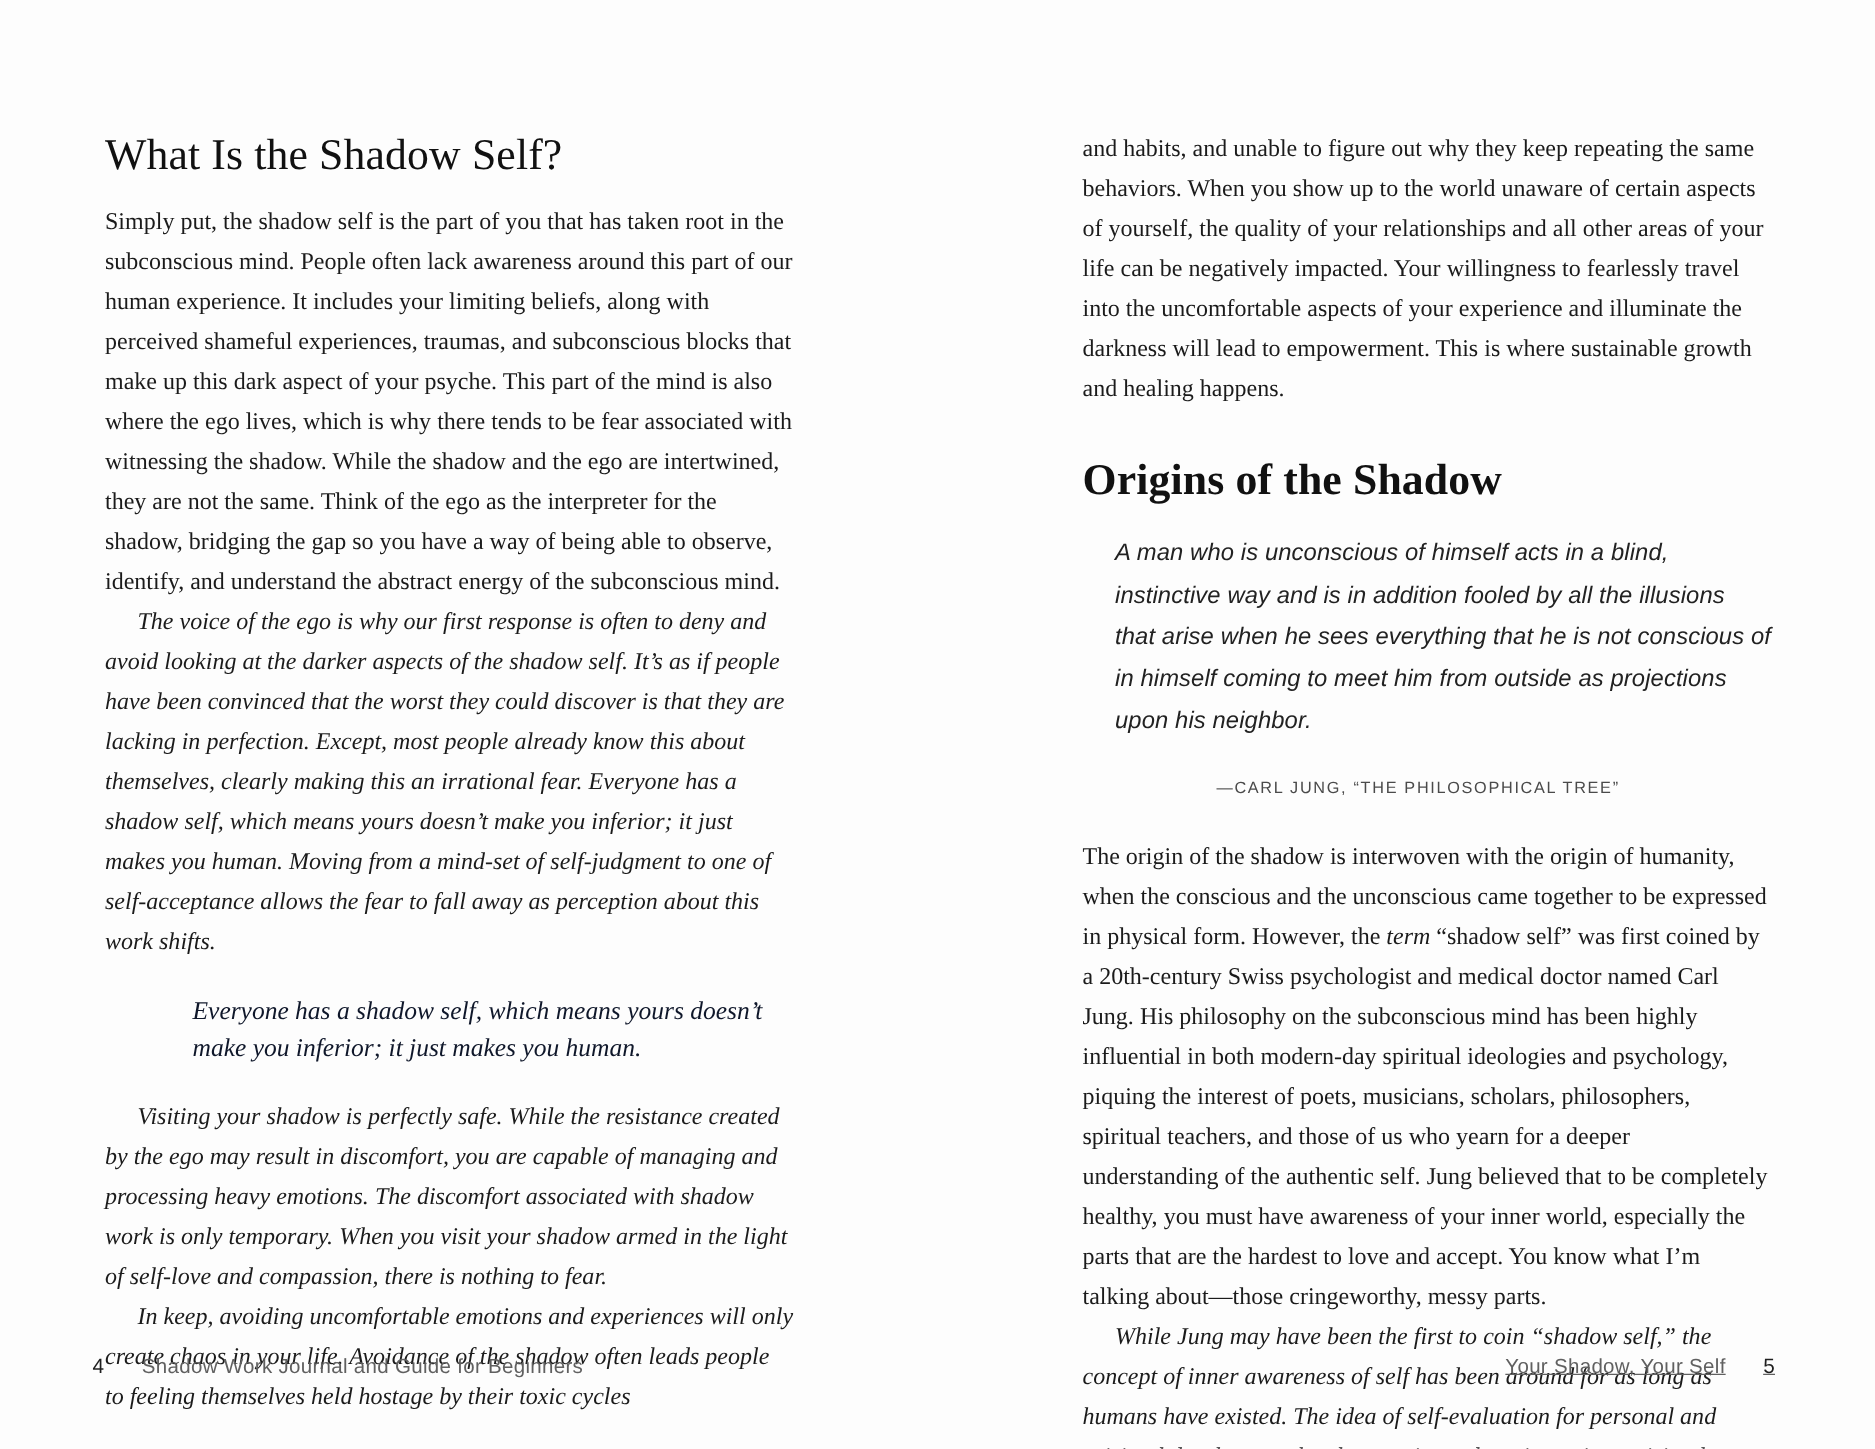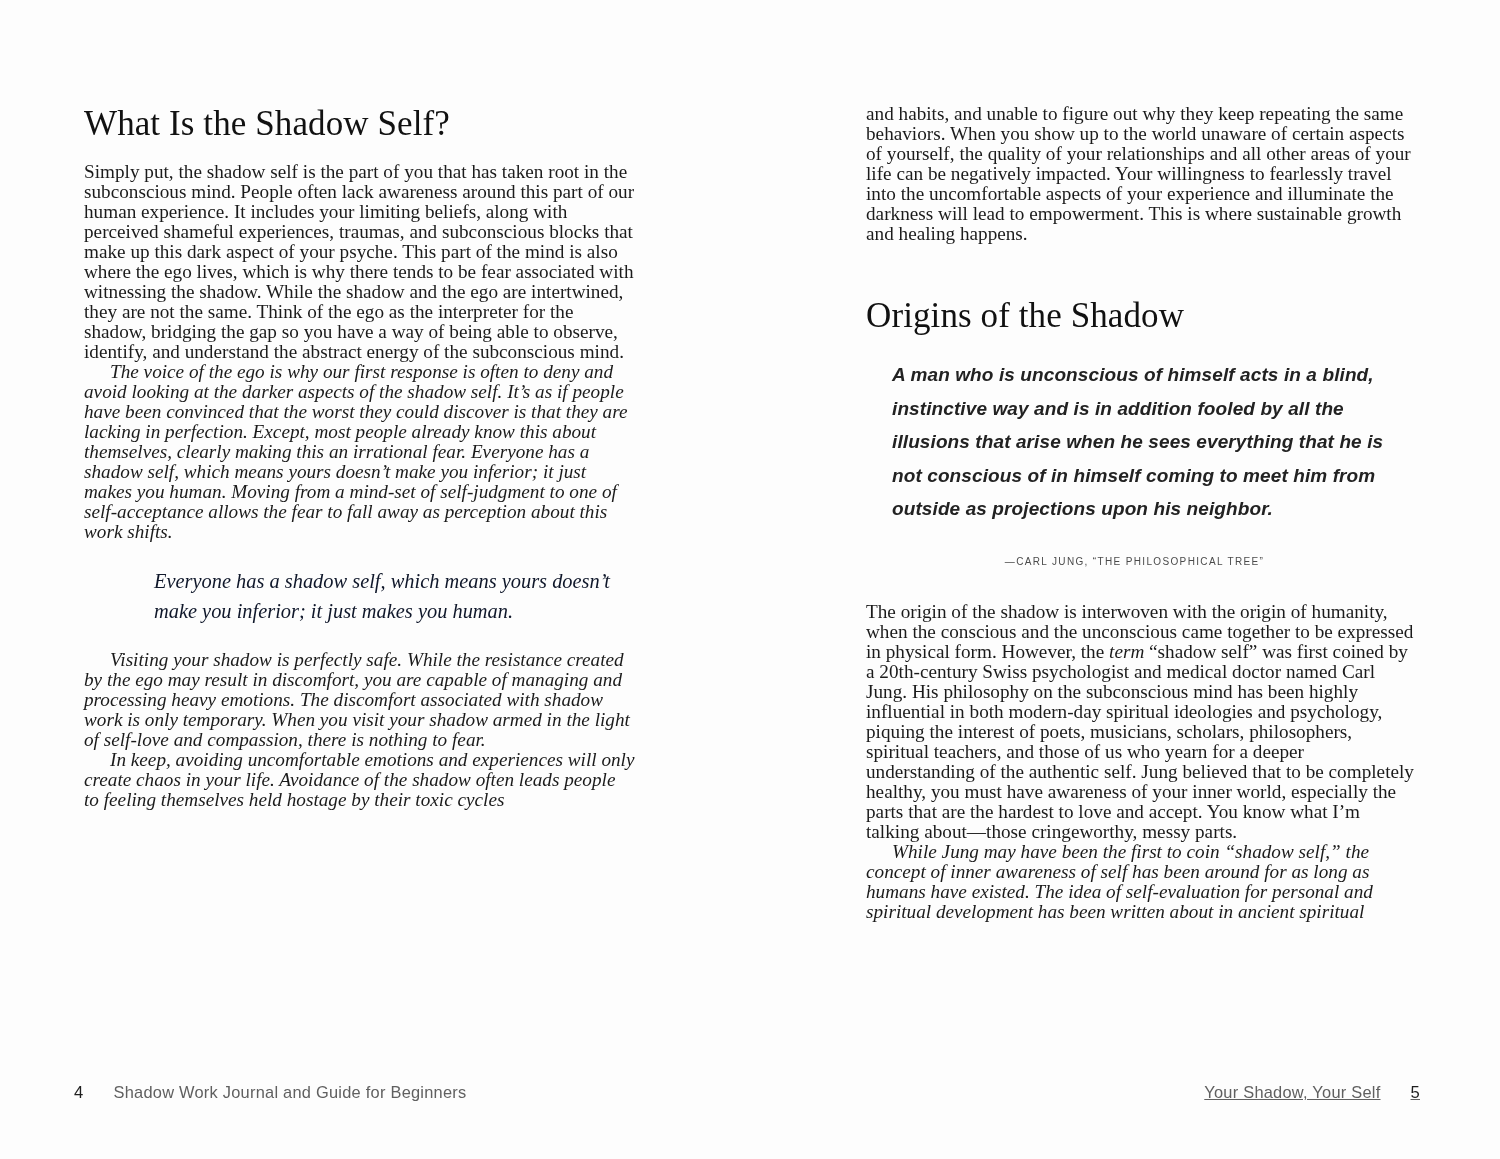--- a/index.html
+++ b/index.html
@@ -54,21 +54,21 @@
     margin: 0 0 18px 0;
     color: #111111;
   }
 
   h1.section-heading.tight {
     margin-top: 0;
   }
 
   .body-p {
     font-size: 19.2px;
-    line-height: 20px;
+    line-height: 32px;
     margin: 0;
     text-align: left;
     color: #1b1b1b;
     letter-spacing: 0.01px;
   }
   .body-p + .body-p {
     text-indent: 26px;
   }
   .body-p.indent {
     text-indent: 26px;
@@ -91,27 +91,26 @@
   
   .blockquote {
     font-family: "Liberation Sans", "DejaVu Sans", sans-serif;
     font-style: italic;
     font-size: 19px;
     line-height: 33.5px;
     margin: 22px 0 0 0;
     padding-left: 26px;
     color: #222222;
     letter-spacing: 0.1px;
-    font-weight: bold;
   }
 
   .attribution {
     font-family: "Liberation Sans", "DejaVu Sans", sans-serif;
     font-style: normal;
-    font-size: 10px;
+    font-size: 13px;
     line-height: 20px;
     letter-spacing: 1.35px;
     color: #4a4a4a;
     text-align: center;
     margin: 26px 0 30px 0;
     padding-right: 14px;
   }
 
   
   .footer {
@@ -173,21 +172,21 @@
       <span class="folio">4</span>
       <span class="running-head">Shadow Work Journal and Guide for Beginners</span>
     </div>
   </div>
 
   <div class="page page-right">
     <div class="col col-right">
 
       <p class="body-p no-indent">and habits, and unable to figure out why they keep repeating the same behaviors. When you show up to the world unaware of certain aspects of yourself, the quality of your relationships and all other areas of your life can be negatively impacted. Your willingness to fearlessly travel into the uncomfortable aspects of your experience and illuminate the darkness will lead to empowerment. This is where sustainable growth and healing happens.</p>
 
-      <h1 class="section-heading" style="margin-top:52px;">Origins of the Shadow</h1>
+      <h1 class="section-heading" style="margin-top:36px;font-weight:bold;">Origins of the Shadow</h1>
 
       <blockquote class="blockquote">A man who is unconscious of himself acts in a blind, instinctive way and is in addition fooled by all the illusions that arise when he sees everything that he is not conscious of in himself coming to meet him from outside as projections upon his neighbor.</blockquote>
 
       <div class="attribution">—CARL JUNG, “THE PHILOSOPHICAL TREE”</div>
 
       <p class="body-p no-indent"><span>The origin of the shadow is interwoven with the origin of humanity, when the conscious and the unconscious came together to be expressed in physical form. However, the </span><em class="term">term</em><span> “shadow self” was first coined by a 20th-century Swiss psychologist and medical doctor named Carl Jung. His philosophy on the subconscious mind has been highly influential in both modern-day spiritual ideologies and psychology, piquing the interest of poets, musicians, scholars, philosophers, spiritual teachers, and those of us who yearn for a deeper understanding of the authentic self. Jung believed that to be completely healthy, you must have awareness of your inner world, especially the parts that are the hardest to love and accept. You know what I’m talking about—those cringeworthy, messy parts.</span></p>
 
       <p class="body-p indent">While Jung may have been the first to coin “shadow self,” the concept of inner awareness of self has been around for as long as humans have existed. The idea of self-evaluation for personal and spiritual development has been written about in ancient spiritual</p>
 
     </div>

